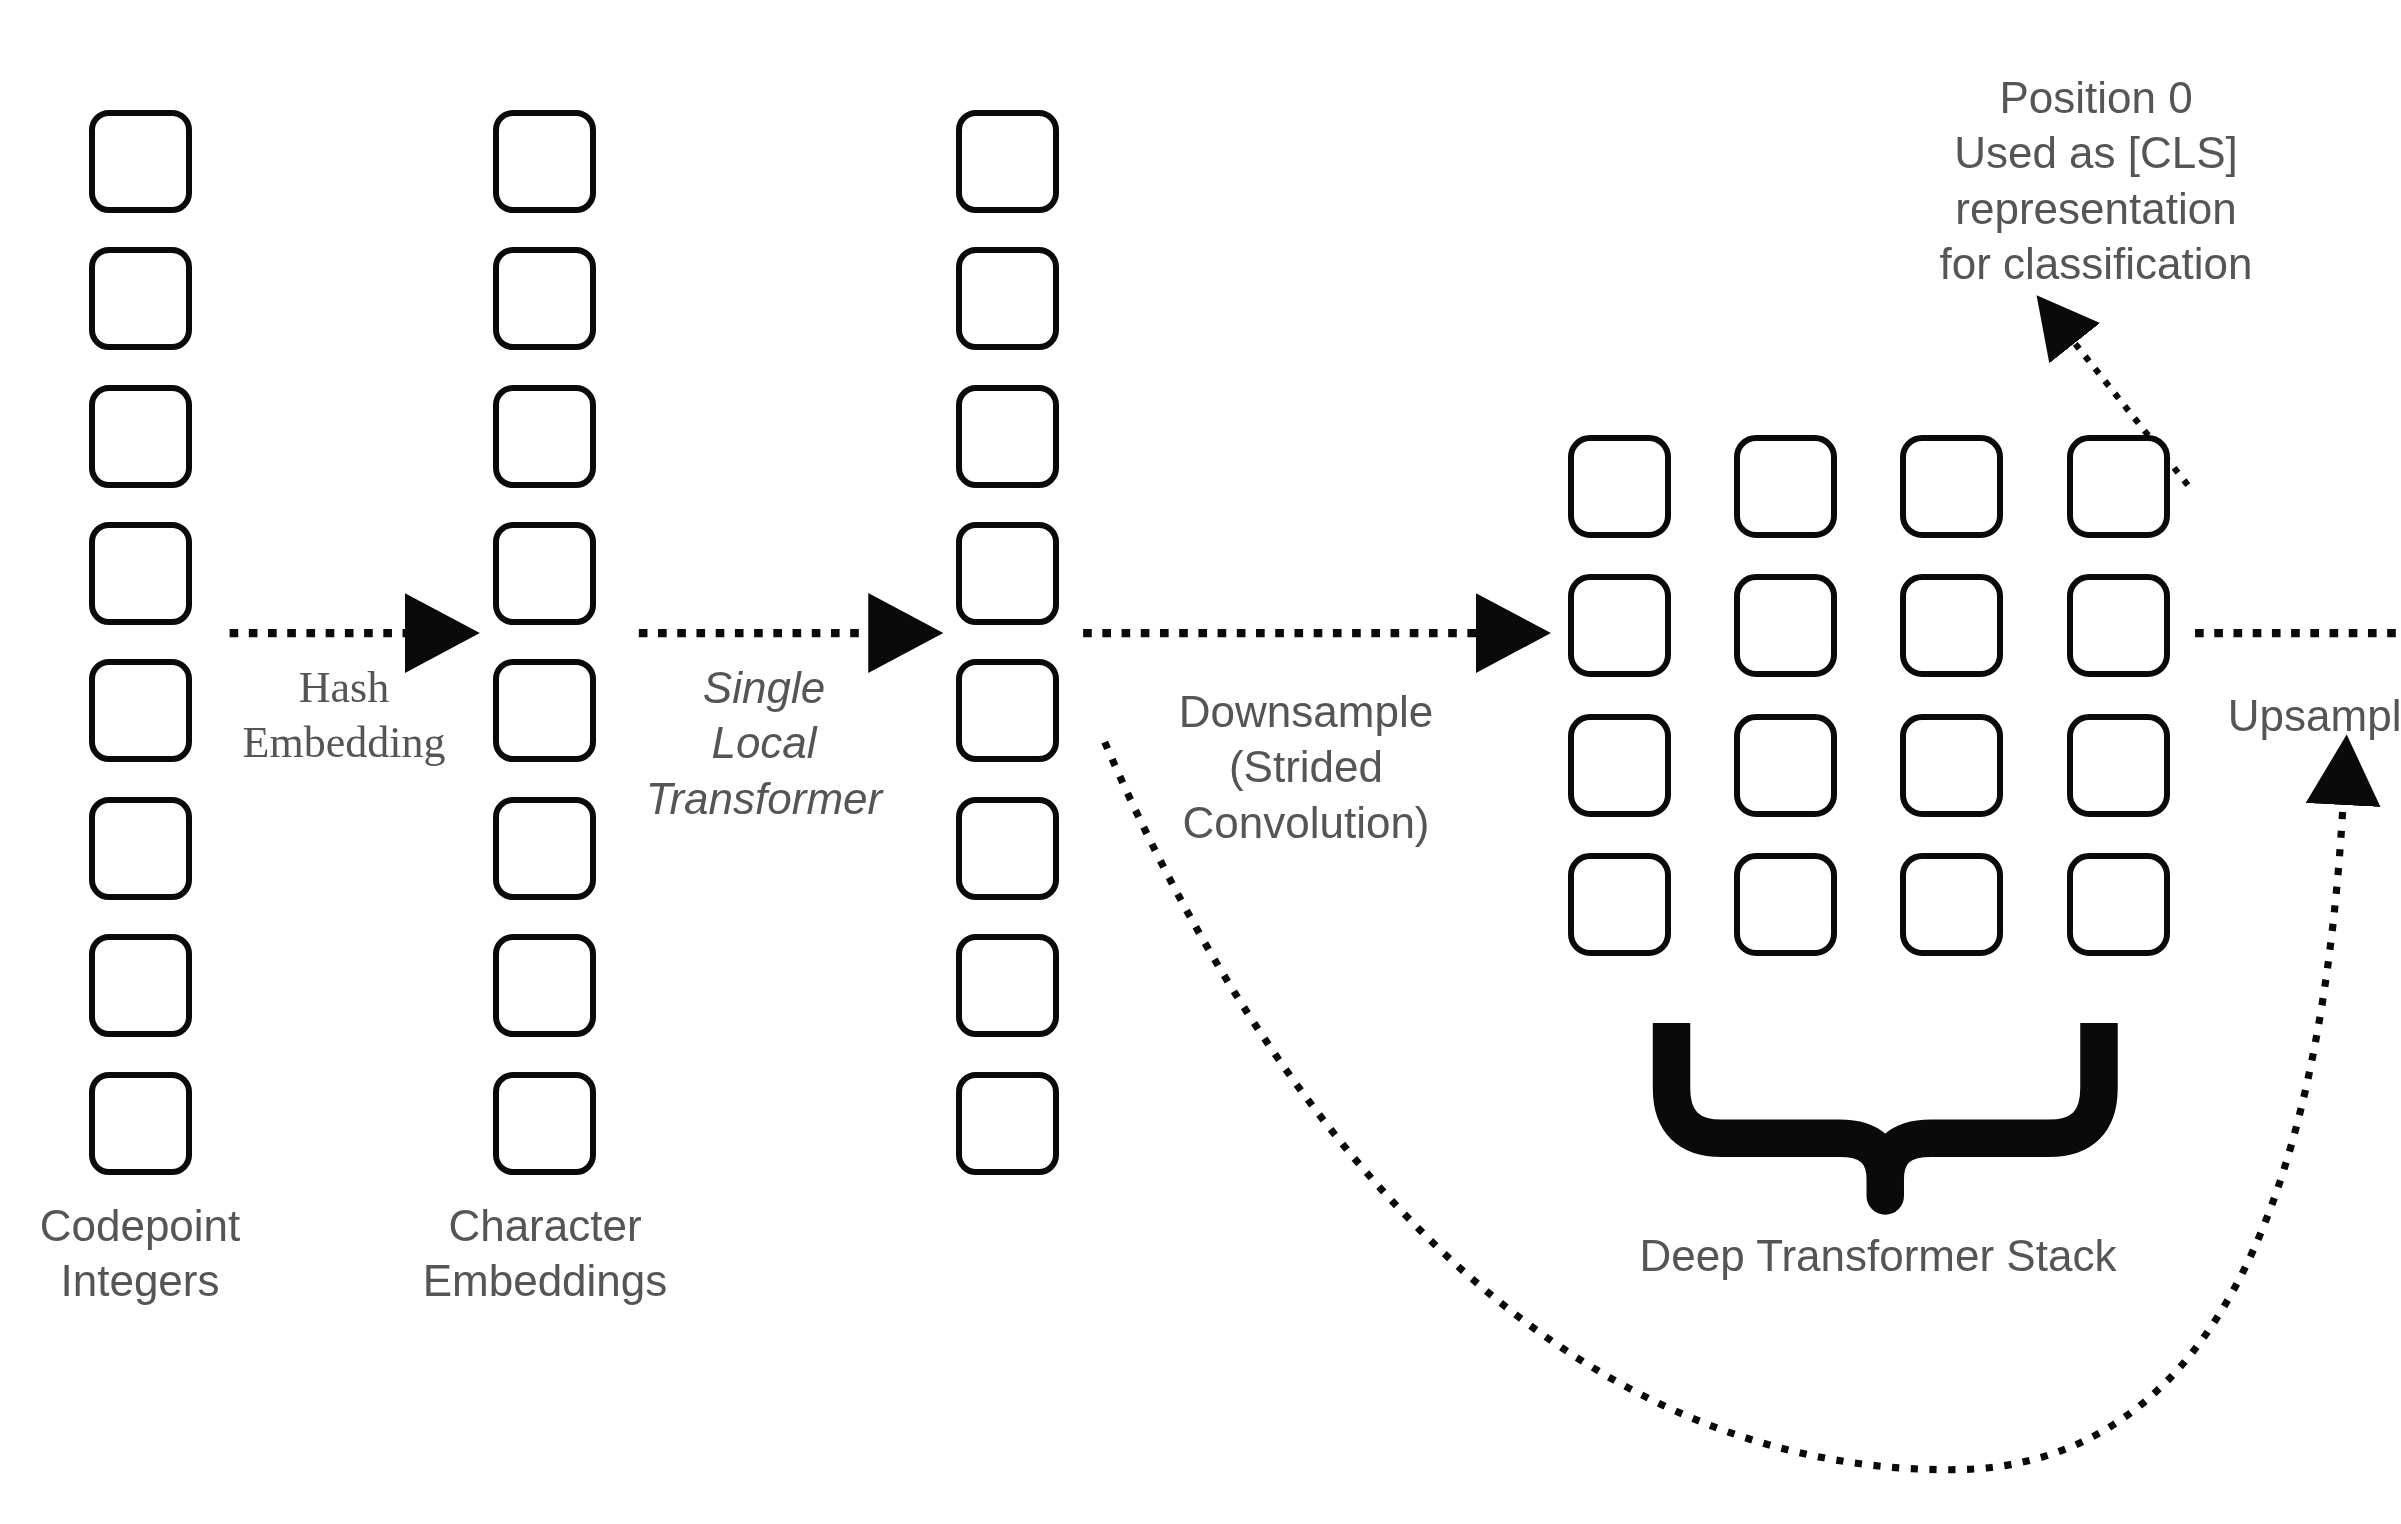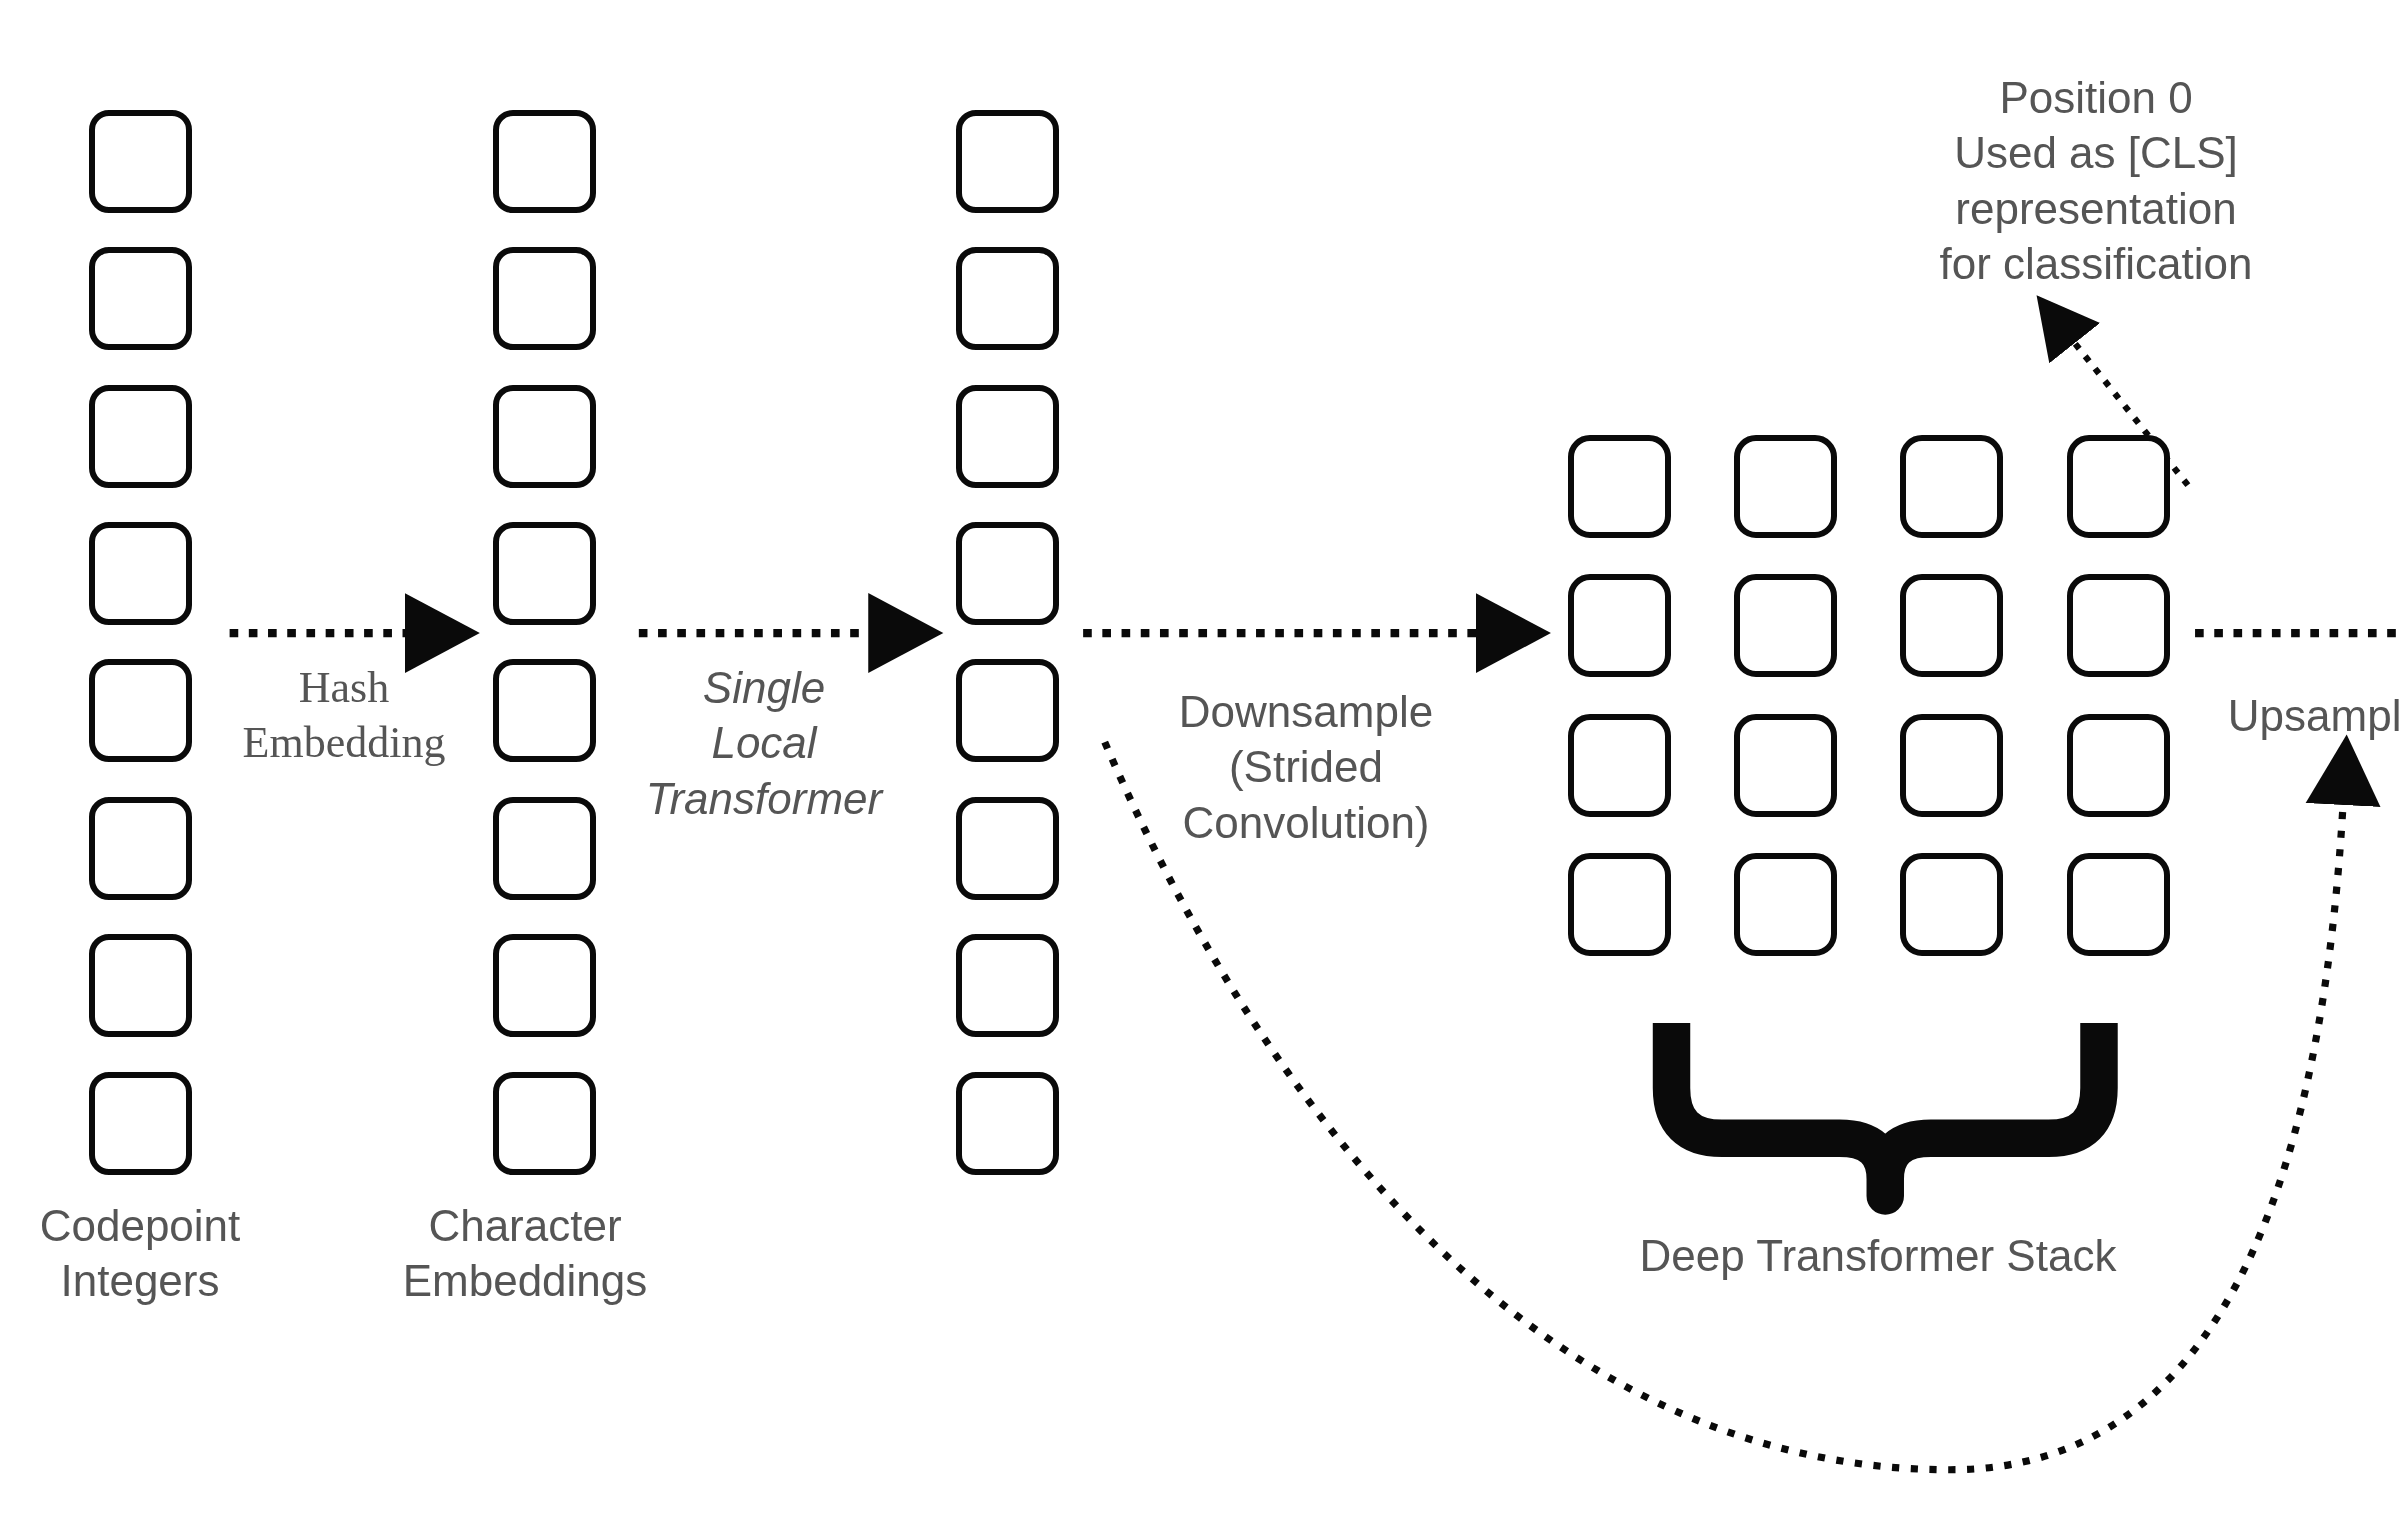--- a/index.html
+++ b/index.html
@@ -115,21 +115,21 @@
   <div class="col" style="left:493px; top:110px;">
     <div class="tok" style="left:0; top:0px;"></div>
     <div class="tok" style="left:0; top:137px;"></div>
     <div class="tok" style="left:0; top:275px;"></div>
     <div class="tok" style="left:0; top:412px;"></div>
     <div class="tok" style="left:0; top:549px;"></div>
     <div class="tok" style="left:0; top:687px;"></div>
     <div class="tok" style="left:0; top:824px;"></div>
     <div class="tok" style="left:0; top:962px;"></div>
   </div>
-  <div class="lbl col-label" style="left:357px; top:1198px;">Character
+  <div class="lbl col-label" style="left:377px; top:1198px;">Character
 Embeddings</div>
 
   <div class="col" style="left:956px; top:110px;">
     <div class="tok" style="left:0; top:0px;"></div>
     <div class="tok" style="left:0; top:137px;"></div>
     <div class="tok" style="left:0; top:275px;"></div>
     <div class="tok" style="left:0; top:412px;"></div>
     <div class="tok" style="left:0; top:549px;"></div>
     <div class="tok" style="left:0; top:687px;"></div>
     <div class="tok" style="left:0; top:824px;"></div>

